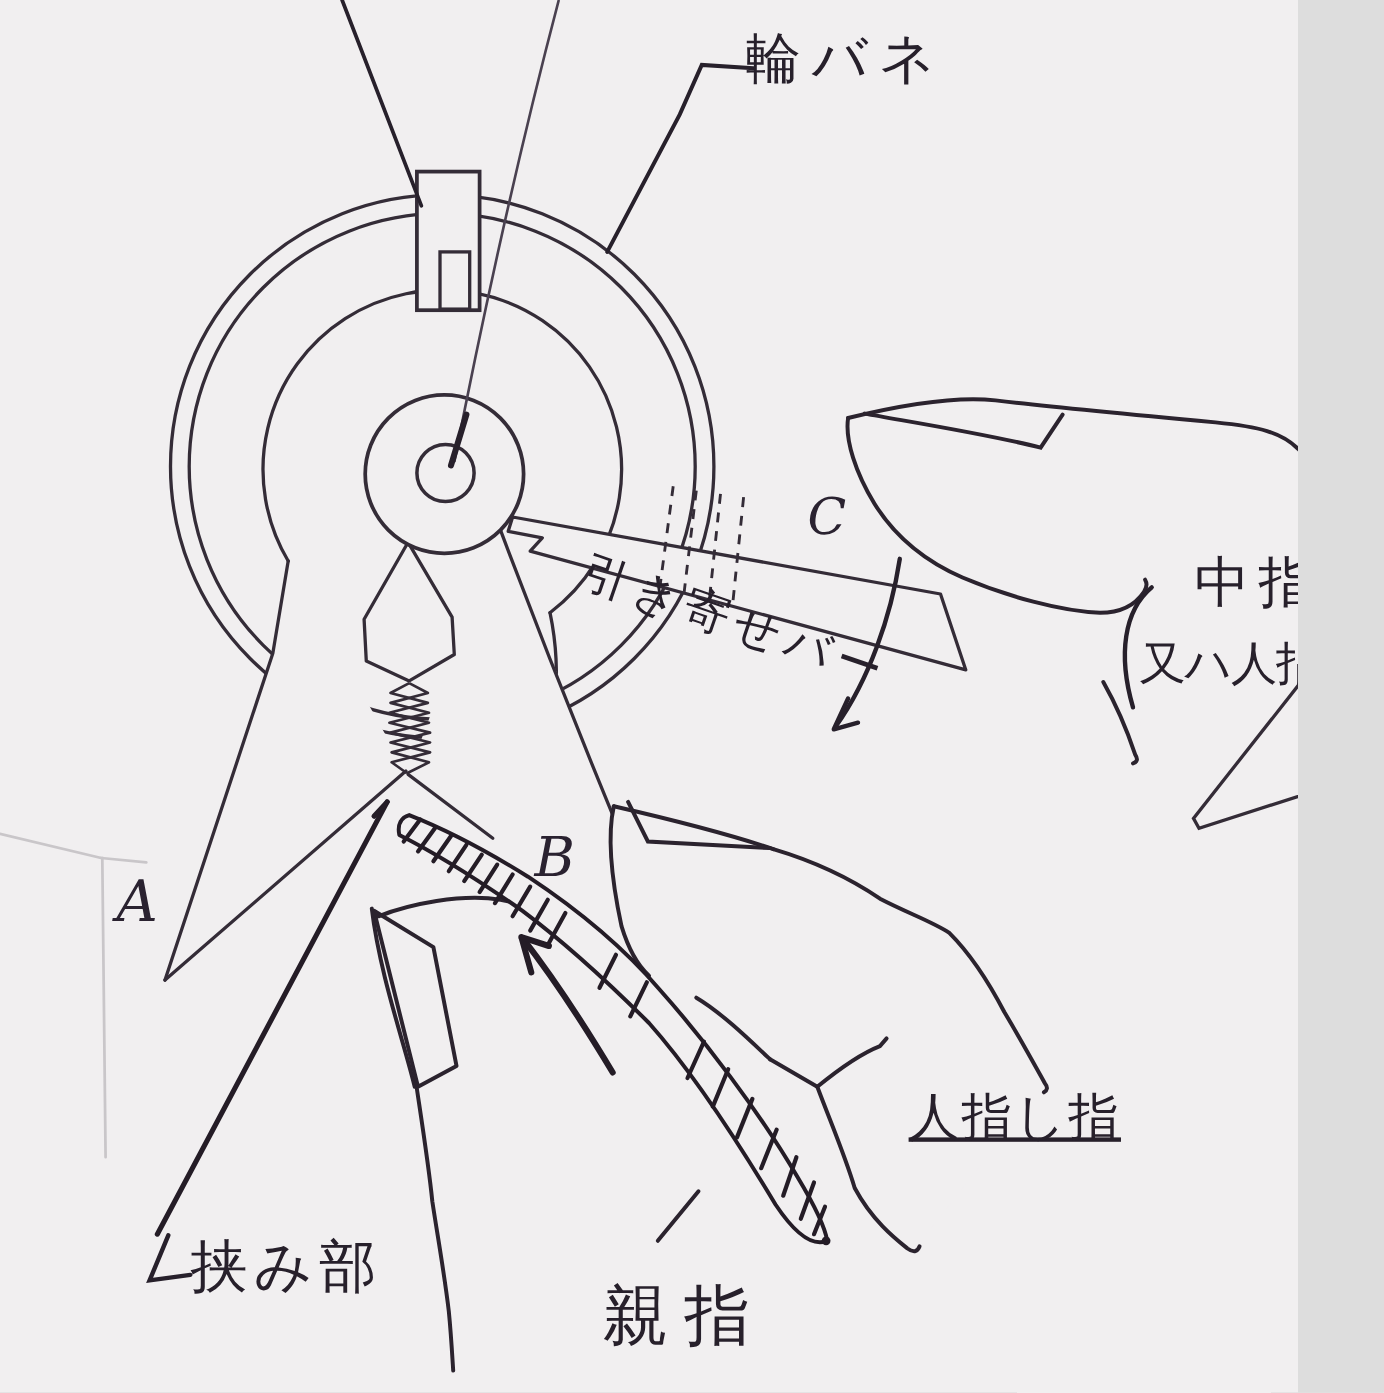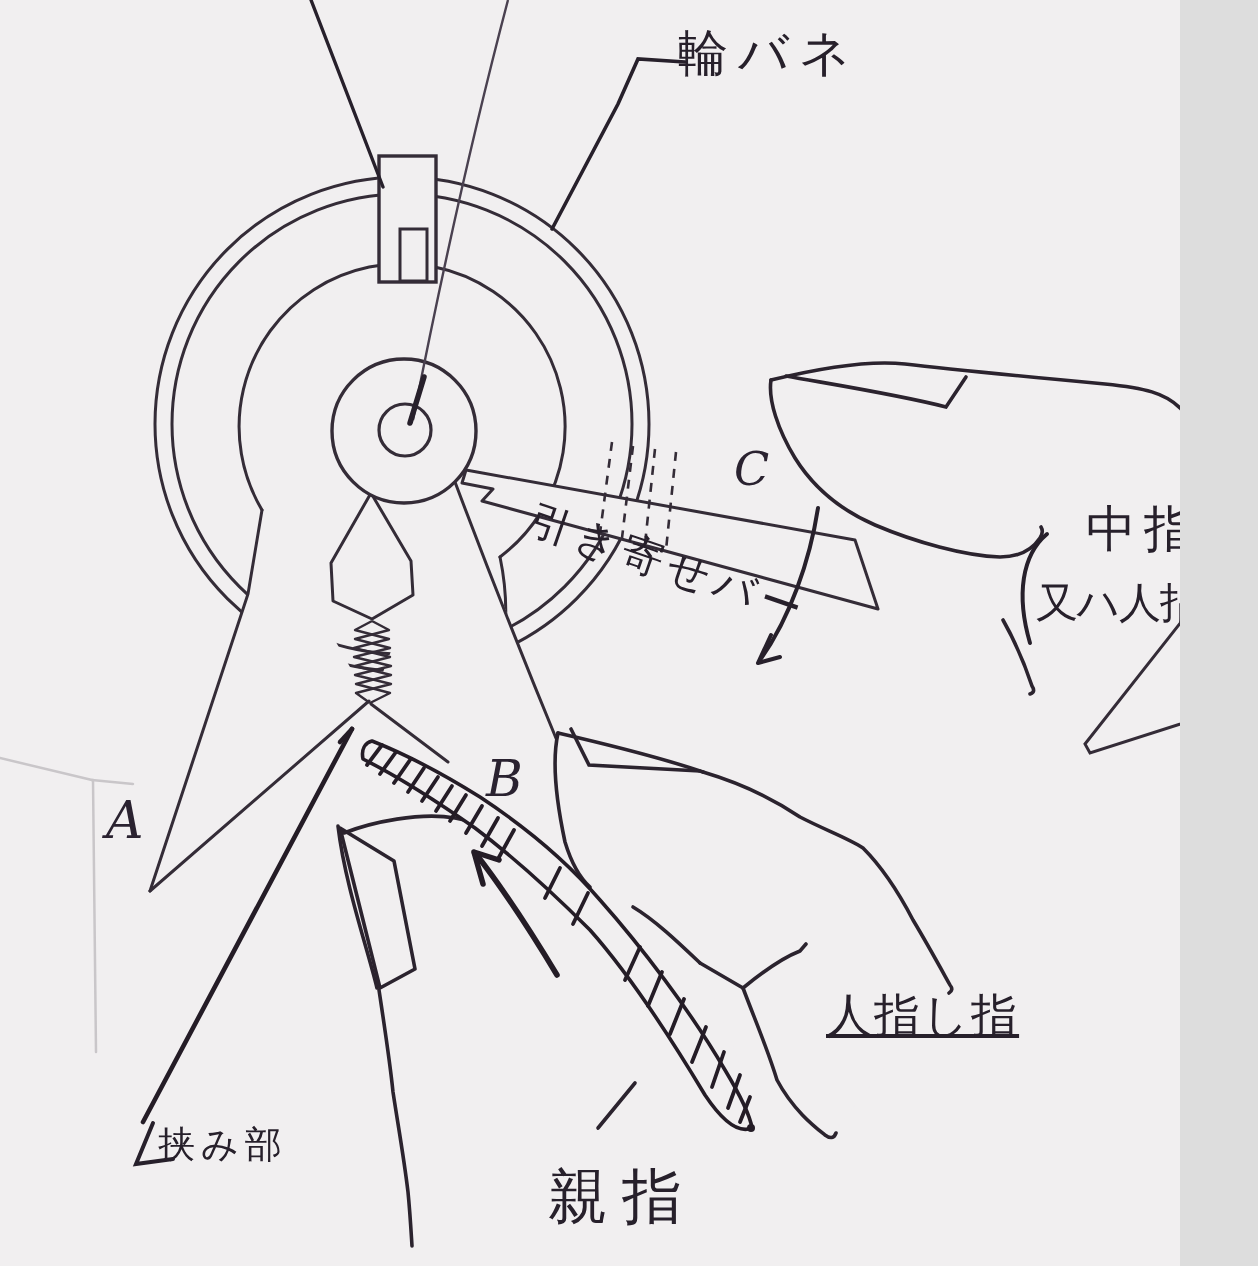--- a/index.html
+++ b/index.html
@@ -19,21 +19,21 @@
     font-family:"DejaVu Sans",sans-serif;
     user-select:none;
   }
   .lbl-ring    {left:678px;top:28px;  font-size:50px;letter-spacing:10px;}
   .lbl-pullbar {left:538px;top:498px; font-size:42px;letter-spacing:6px;
                 transform:rotate(19deg);transform-origin:left top;}
   .lbl-middle  {left:1066px;top:504px;font-size:50px;letter-spacing:8px;margin-left:20px;}
   .lbl-orindex {left:1036px;top:582px;font-size:42px;letter-spacing:-1px;}
   .lbl-index   {left:826px;top:992px; font-size:46px;letter-spacing:2px;text-decoration:underline;}
   .lbl-thumb   {left:548px;top:1166px;font-size:60px;letter-spacing:14px;text-align:center;}
-  .lbl-pinch   {left:158px;top:1126px;font-size:37px;letter-spacing:6px;}
+  .lbl-pinch   {left:173px;top:1126px;font-size:52px;letter-spacing:6px;}
   .lbl-letter{font-family:"DejaVu Serif",serif;font-style:italic;color:#2a2230;}
   .lbl-a{left:106px;top:794px;font-size:52px;}
   .lbl-b{left:486px;top:754px;font-size:50px;}
   .lbl-c{left:734px;top:446px;font-size:46px;}
 </style>
 </head>
 <body>
 
 <div id="stage">
 

